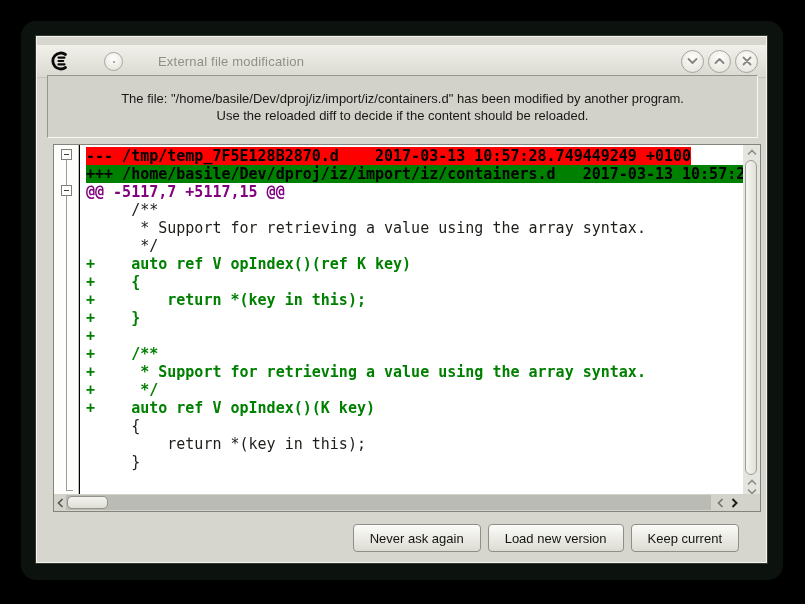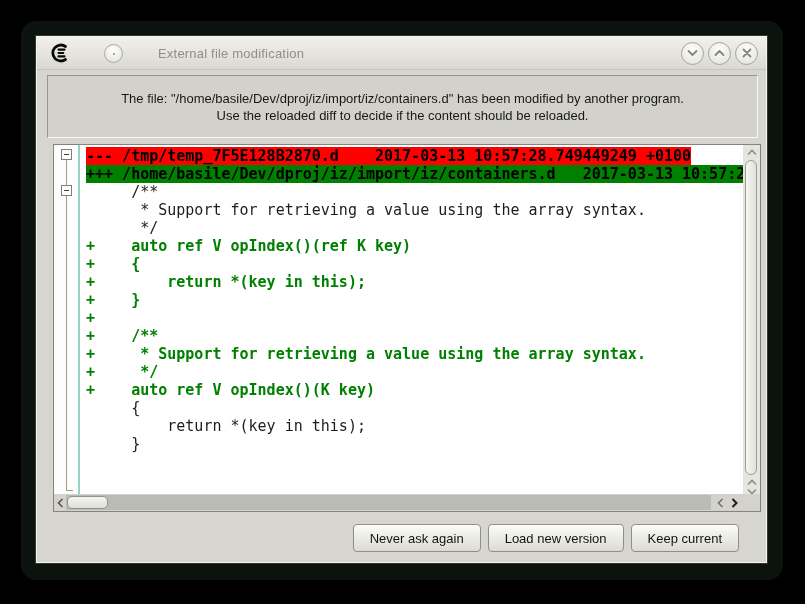--- a/index.html
+++ b/index.html
@@ -8,21 +8,21 @@
 
   
   .frame { position:absolute; left:21px; top:21px; width:762px; height:559px;
            background:#0c130e; border-radius:15px; box-shadow:0 4px 14px rgba(0,0,0,.9); }
 
   .window { position:absolute; left:36px; top:36px; width:731px; height:527px;
             background:#d7d6ce; border:1px solid #f4f3ed;
             outline:1px solid #31382f; }
 
   
-  .titlebar { position:absolute; left:0; top:0; right:0; height:33px;
+  .titlebar { position:absolute; left:0; top:8px; right:0; height:33px;
               background:linear-gradient(#f1f0ea,#dad9d1);
               border-bottom:1px solid #c6c5bd;
               display:flex; align-items:center; padding:0 8px;gap:24px; }
   .appicon { width:22px; height:22px; margin-left:4px; flex:0 0 auto; }
   .menu-circle { width:19px; height:19px; border-radius:50%; margin-left:9px;
                  background:radial-gradient(circle at 50% 32%,#ffffff,#e0dfd7);
                  border:1px solid #a9a9a1; position:relative; flex:0 0 auto; }
   .menu-circle::after { content:""; position:absolute; left:8px; top:8px;
                         width:2px; height:2px; background:#8d8d85; border-radius:50%; }
   .wtitle { margin-left:11px; font-size:13px; color:#8f8f88; letter-spacing:.2px;
@@ -37,21 +37,21 @@
   .msg { position:absolute; left:10px; top:38px; width:711px; height:63px;
          background:#d3d2ca;
          border-top:1px solid #96958e; border-left:1px solid #96958e;
          border-bottom:1px solid #f7f7f3; border-right:1px solid #f7f7f3;
          display:flex; flex-direction:column; align-items:center; justify-content:center;
          font-size:13px; line-height:17px; color:#181815; text-align:right;
          font-stretch:condensed; }
 
   
   .editor { position:absolute; left:16px; top:107px; width:708px; height:368px;
-            background:#5eead4; border:1px solid #84847c; }
+            background:#000000; border:1px solid #84847c; }
   .gutter { position:absolute; left:0; top:0; bottom:17px; width:25px;
             background:#fdfdfb; border-right:1px solid #c2c2ba; }
   .fold-box { position:absolute; left:7px; width:11px; height:11px;
               background:#fff; border:1px solid #7e7e76;
               display:flex; align-items:center; justify-content:center; }
   .fold-box::before { content:""; width:5px; height:1px; background:#3c3c38; }
   .tree-v { position:absolute; left:12px; top:15px; width:1px; height:330px; background:#9d9d95; }
   .tree-tick { position:absolute; left:12px; top:345px; width:7px; height:1px; background:#9d9d95; }
 
   .diffpane { position:absolute; left:26px; top:0; right:17px; bottom:17px;
@@ -131,20 +131,21 @@
     <div class="gutter">
       <div class="tree-v"></div>
       <div class="tree-tick"></div>
       <div class="fold-box" style="top:4px"></div>
       <div class="fold-box" style="top:40px"></div>
     </div>
 
     <div class="diffpane">
         <div class="dline t-file-del"><span class="txt">--- /tmp/temp_7F5E128B2870.d    2017-03-13 10:57:28.749449249 +0100</span></div>
         <div class="dline t-file-add"><span class="txt">+++ /home/basile/Dev/dproj/iz/import/iz/containers.d   2017-03-13 10:57:2</span></div>
+        <div class="dline t-hunk"><span class="txt">@@ -5117,7 +5117,15 @@</span></div>
         <div class="dline t-ctx"><span class="txt">     /**</span></div>
         <div class="dline t-ctx"><span class="txt">      * Support for retrieving a value using the array syntax.</span></div>
         <div class="dline t-ctx"><span class="txt">      */</span></div>
         <div class="dline t-add"><span class="txt">+    auto ref V opIndex()(ref K key)</span></div>
         <div class="dline t-add"><span class="txt">+    {</span></div>
         <div class="dline t-add"><span class="txt">+        return *(key in this);</span></div>
         <div class="dline t-add"><span class="txt">+    }</span></div>
         <div class="dline t-add"><span class="txt">+</span></div>
         <div class="dline t-add"><span class="txt">+    /**</span></div>
         <div class="dline t-add"><span class="txt">+     * Support for retrieving a value using the array syntax.</span></div>

